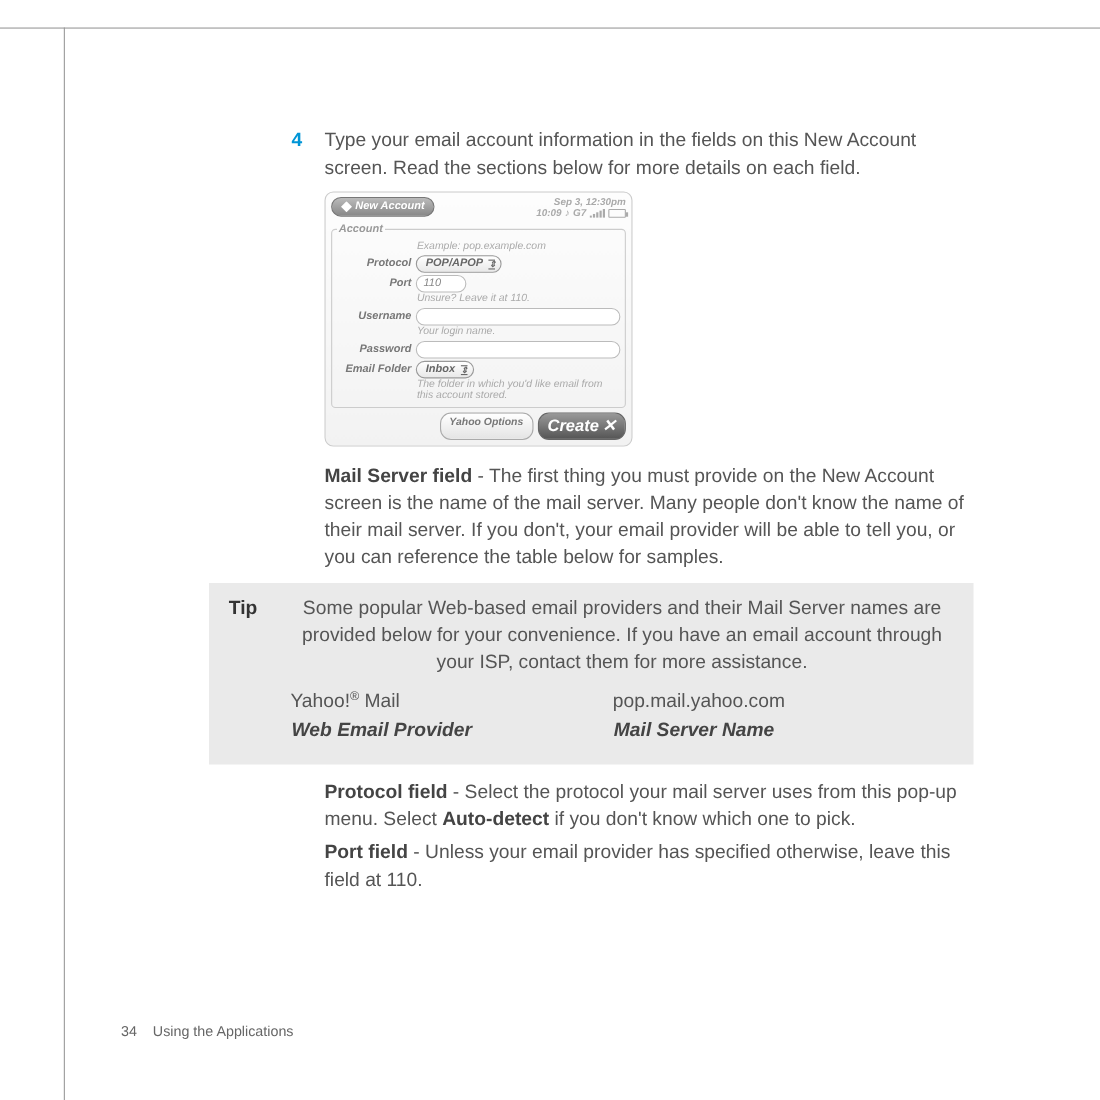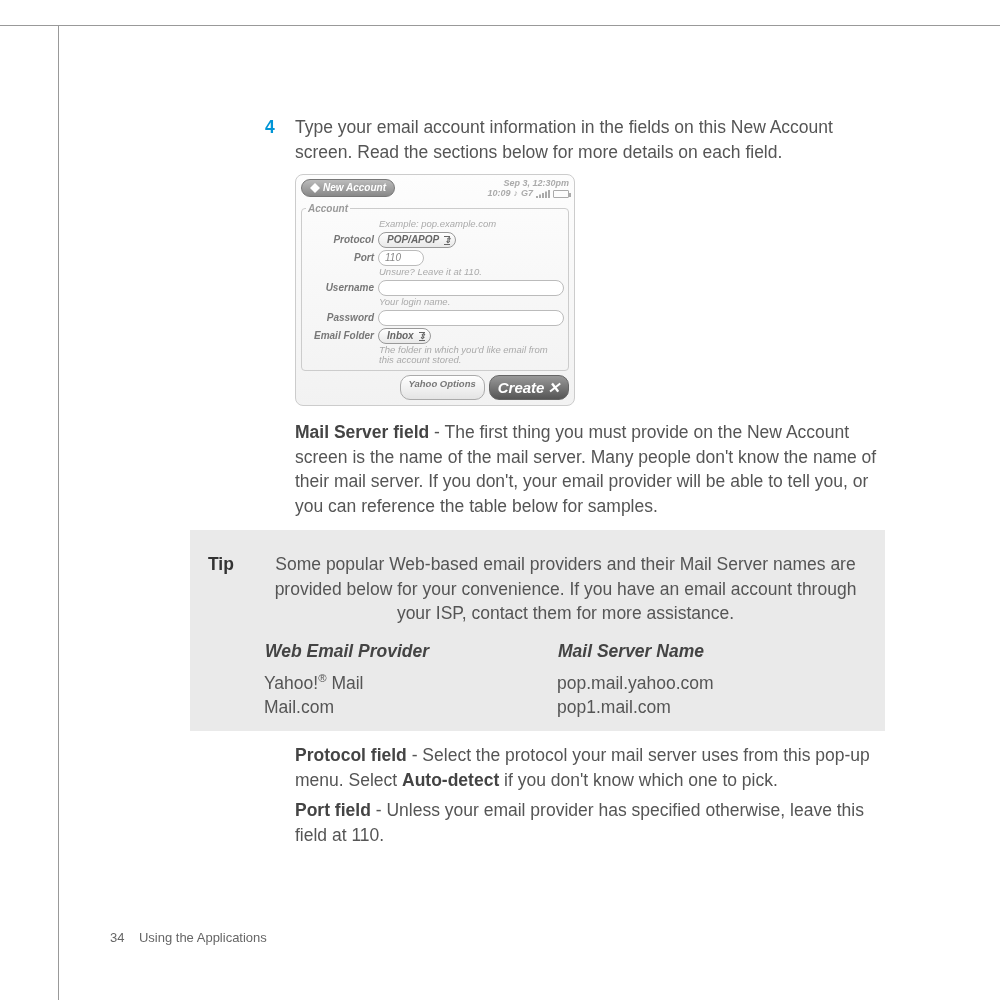--- a/index.html
+++ b/index.html
@@ -189,21 +189,21 @@
     align-items:center;
     gap:3px;
   }
   .para {
     margin: 12px 0 0 30px;
   }
   .bold { font-weight: bold; color:#444; }
   .tip-block {
     background: #eaeaea;
     margin: 12px 0 0 -75px;
-    padding: 22px 18px 12px 18px;
+    padding: 10px 18px 12px 18px;
     width: 695px;
   }
   .tip-head {
     display:flex;
     gap:18px;
   }
   .tip-label {
     font-family: Arial, Helvetica, sans-serif;
     font-weight: bold;
     color:#333;
@@ -332,30 +332,26 @@
   </div>
 
   <div class="tip-block">
     <div class="tip-head">
       <div class="tip-label">Tip</div>
       <div class="tip-text">Some popular Web-based email providers and their Mail Server names are provided below for your convenience. If you have an email account through your ISP, contact them for more assistance.</div>
     </div>
     <table class="tbl">
       <tbody>
           <tr>
-        <th>Web Email Provider</th>
-        <th>Mail Server Name</th>
-      </tr>
-      <tr>
         <td><span>Yahoo!</span><sup>®</sup><span> Mail</span></td>
         <td>pop.mail.yahoo.com</td>
       </tr>
       <tr>
-        <td>Mail.com</td>
-        <td>pop1.mail.com</td>
+        <th>Web Email Provider</th>
+        <th>Mail Server Name</th>
       </tr>
     </tbody>
       </table>
   </div>
 
   <div class="para">
     <span class="bold">Protocol field</span><span> - Select the protocol your mail server uses from this pop-up menu. Select </span><span class="bold">Auto-detect</span><span> if you don't know which one to pick.</span>
   </div>
 
   <div class="para" style="margin-top:6px">

